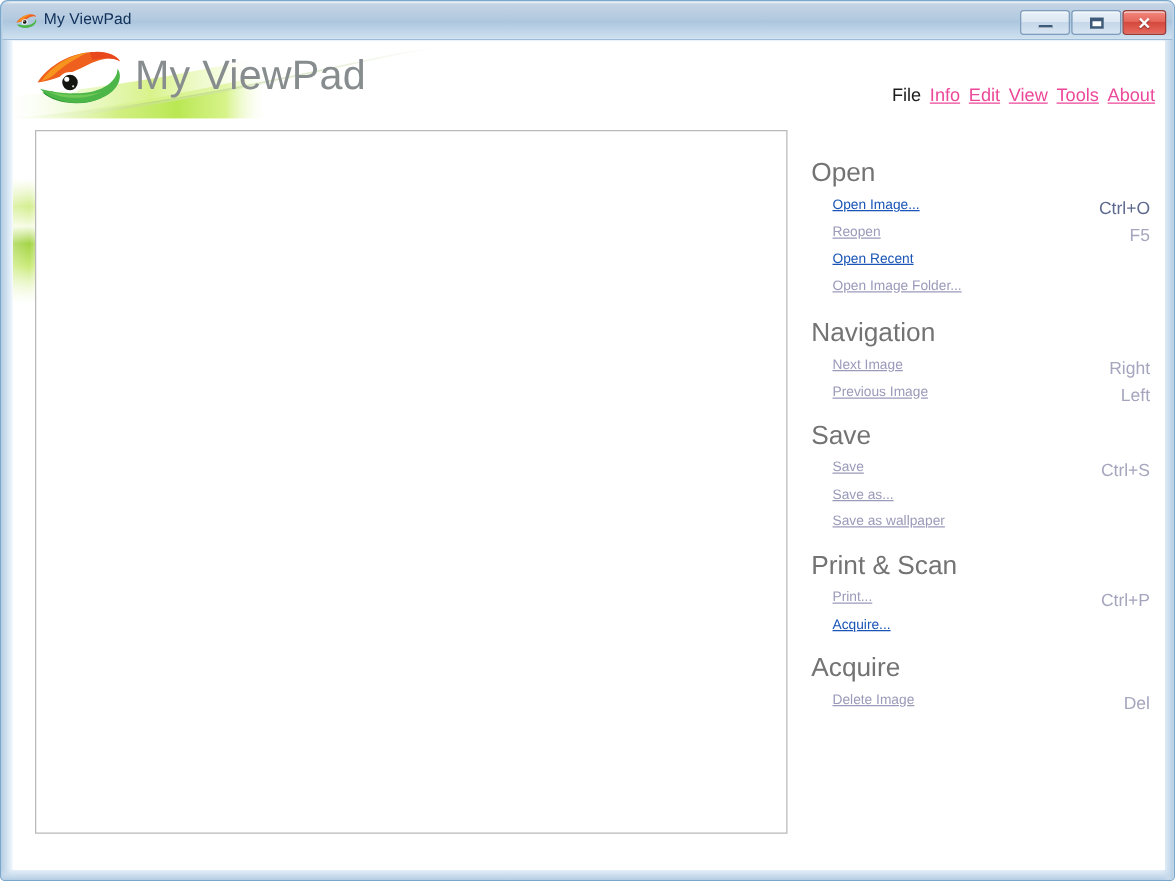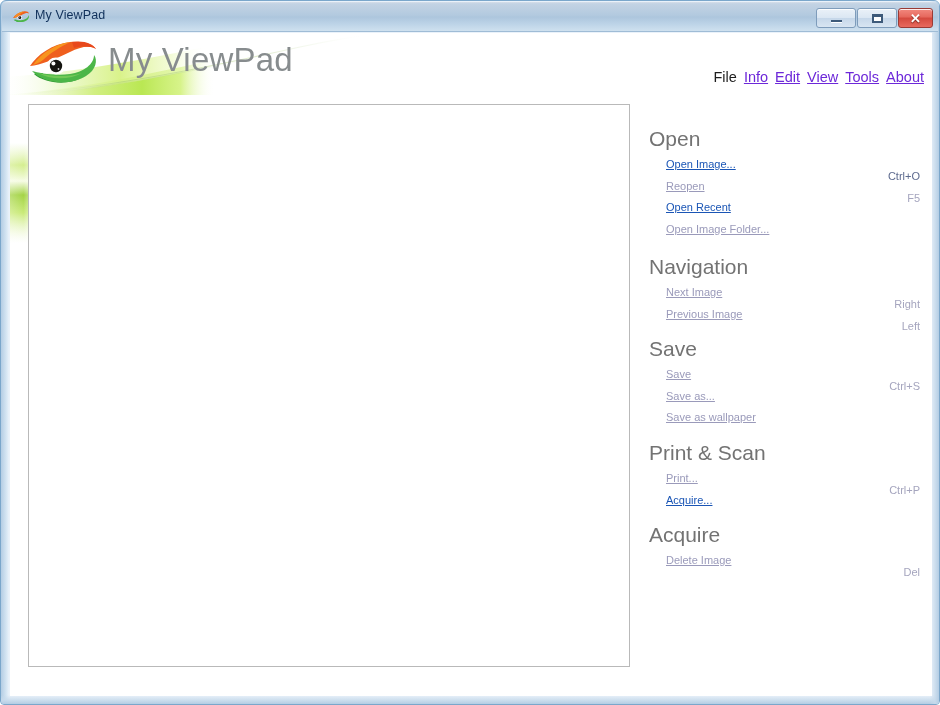--- a/index.html
+++ b/index.html
@@ -165,21 +165,21 @@
   #menu-tabs {
     position: absolute;
     left: 0; top: 0;
     width: 285px;
     height: 20px;
     text-align: right;
     white-space: nowrap;
     font-size: 14.5px;
   }
   #menu-tabs .tab {
-    color: #6d28d9;
+    color: #ec4899;
     text-decoration: underline;
     margin-left: 7px;
     cursor: pointer;
   }
   #menu-tabs .tab.active {
     color: #1d1d1d;
     text-decoration: none;
     cursor: default;
     padding-left: 45px;
   }
@@ -202,22 +202,22 @@
   }
   .menu-label {
     font-size: 11px;
     text-decoration: underline;
     cursor: pointer;
   }
   .menu-label.enabled  { color: #1a55b5; }
   .menu-label.disabled { color: #9a9aba; cursor: default; }
   .menu-shortcut {
     position: absolute;
-    right: 4px; top: 16px;
-    font-size: 11px;
+    right: 4px; top: 4px;
+    font-size: 14px;
     text-align: center;
   }
   .menu-shortcut.enabled  { color: #5d6a8e; }
   .menu-shortcut.disabled { color: #a5a5be; }
 </style>
 </head>
 <body>
 
 <div id="window">
 

